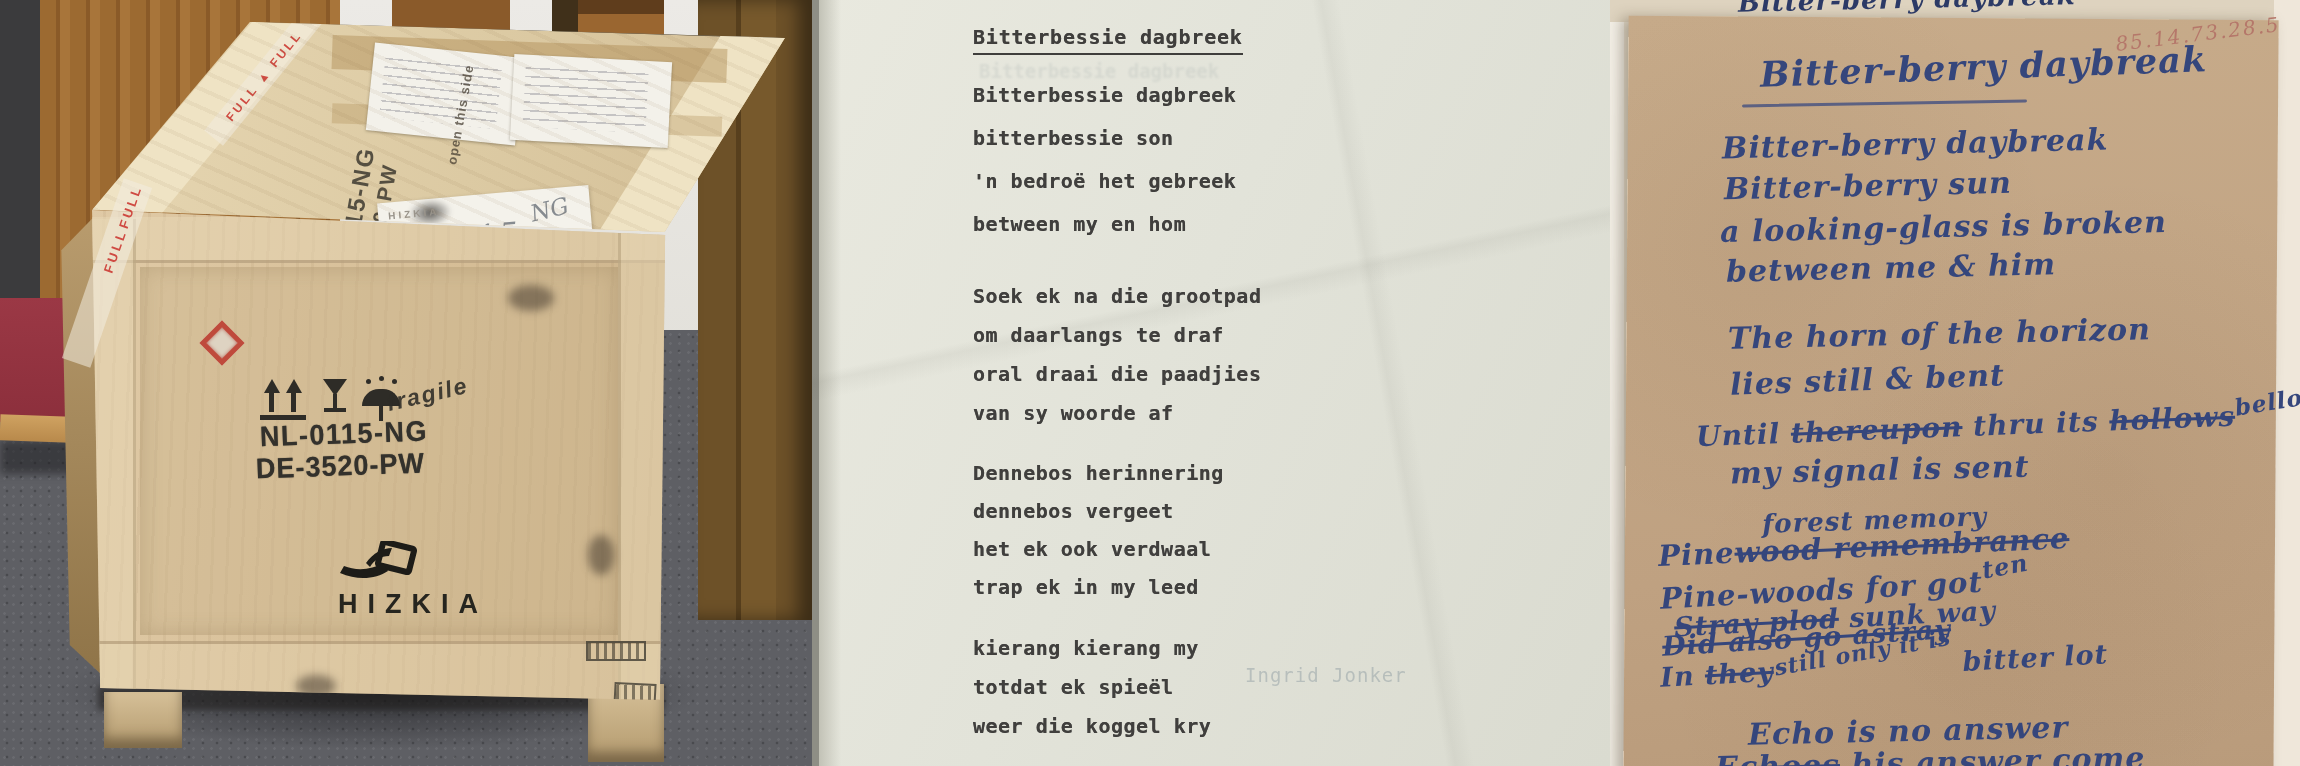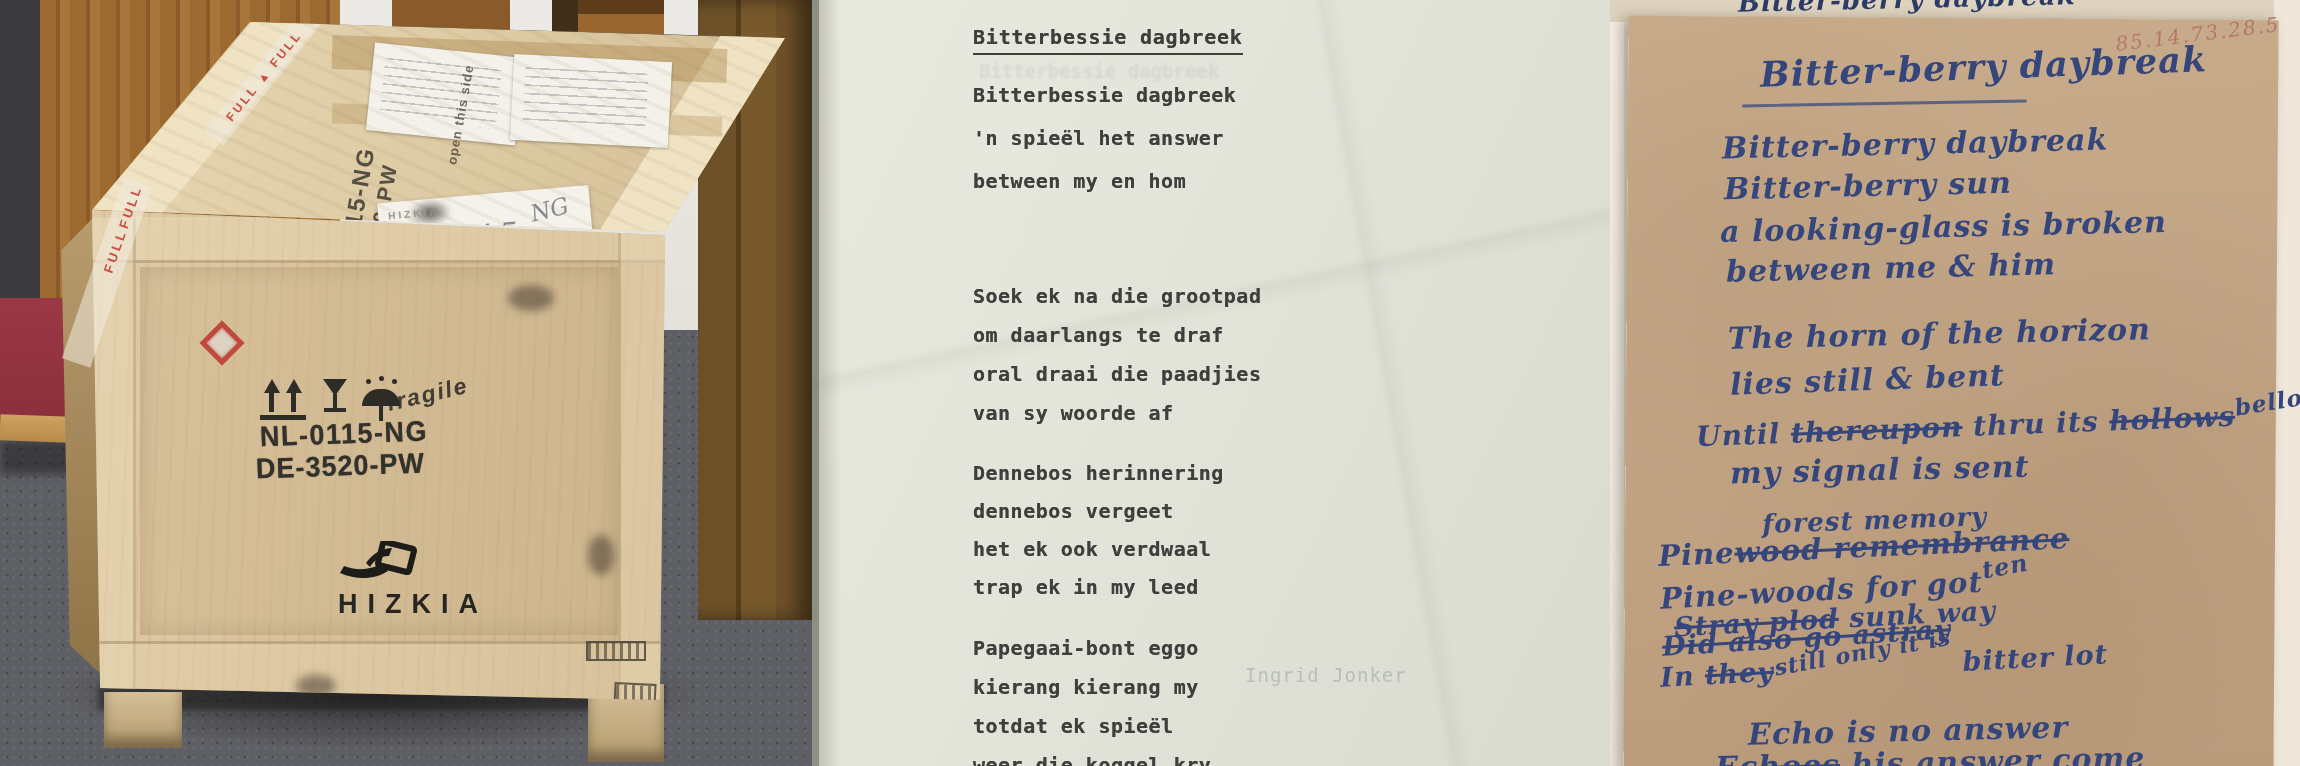--- a/index.html
+++ b/index.html
@@ -286,37 +286,37 @@
   </section>
 
   <section class="p2">
     <div class="p2-edge"></div>
     <div class="p2-edge2"></div>
     <div class="p2-crease"></div>
     <div class="t-ghost">Bitterbessie dagbreek</div>
     <h1 class="t-title">Bitterbessie dagbreek</h1>
     <div class="t-st ts1">
       <div>Bitterbessie dagbreek</div>
-      <div>'n spieël het answer</div>
+      <div>bitterbessie son</div>
+      <div>'n bedroë het gebreek</div>
       <div>between my en hom</div>
     </div>
     <div class="t-st ts2">
       <div>Soek ek na die grootpad</div>
       <div>om daarlangs te draf</div>
       <div>oral draai die paadjies</div>
       <div>van sy woorde af</div>
     </div>
     <div class="t-st ts3">
       <div>Dennebos herinnering</div>
       <div>dennebos vergeet</div>
       <div>het ek ook verdwaal</div>
       <div>trap ek in my leed</div>
     </div>
     <div class="t-st ts4">
-      <div>Papegaai-bont eggo</div>
       <div>kierang kierang my</div>
       <div>totdat ek spieël</div>
       <div>weer die koggel kry</div>
     </div>
     <div class="t-sign">Ingrid Jonker</div>
   </section>
 
   <section class="p3">
     <div class="backing-top"></div>
     <div class="p3-rightband"></div>

